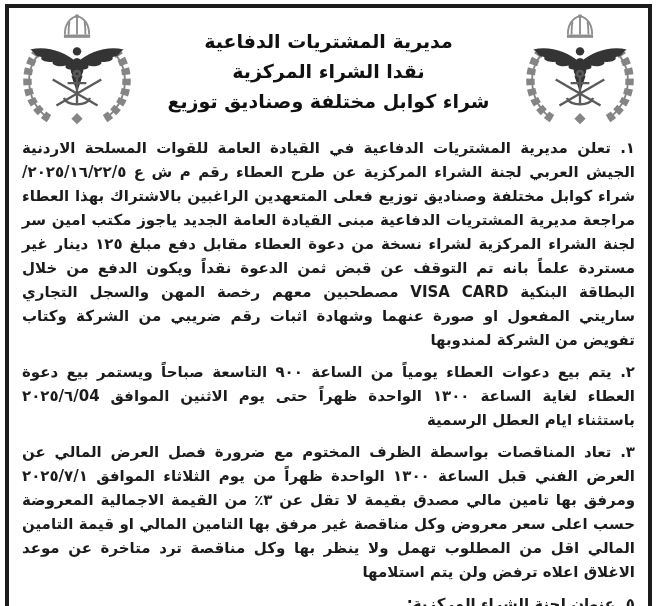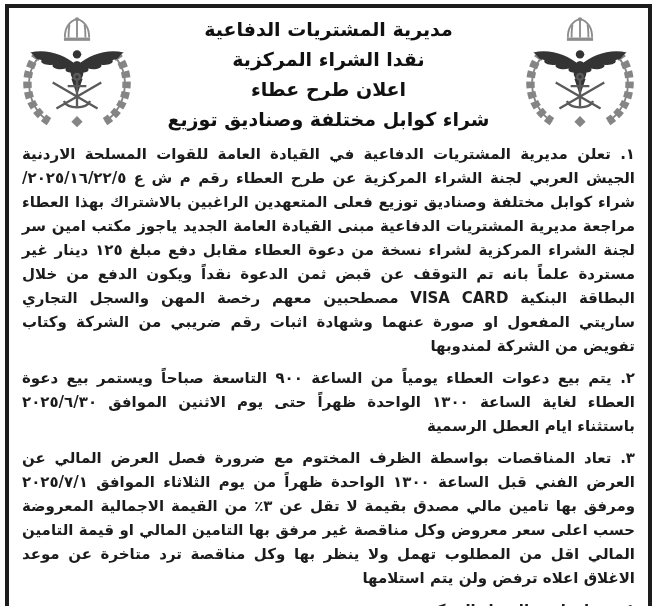--- a/index.html
+++ b/index.html
@@ -70,29 +70,28 @@
 
 <div class="frame">
 
   <div class="header">
     <svg class="emblem" viewBox="0 0 132 122">
       <use href="#jaf-emblem"></use>
     </svg>
     <div class="titles">
       <div>مديرية المشتريات الدفاعية</div>
       <div>نقدا الشراء المركزية</div>
-      <div>اعلان طرح عطاء</div>
       <div>شراء كوابل مختلفة وصناديق توزيع</div>
     </div>
     <svg class="emblem" viewBox="0 0 132 122">
       <use href="#jaf-emblem"></use>
     </svg>
   </div>
 
   <div class="doc-body">
     <p>١. تعلن مديرية المشتريات الدفاعية في القيادة العامة للقوات المسلحة الاردنية الجيش العربي لجنة الشراء المركزية عن طرح العطاء رقم م ش ع ٢٠٢٥/١٦/٢٢/٥/شراء كوابل مختلفة وصناديق توزيع فعلى المتعهدين الراغبين بالاشتراك بهذا العطاء مراجعة مديرية المشتريات الدفاعية مبنى القيادة العامة الجديد ياجوز مكتب امين سر لجنة الشراء المركزية لشراء نسخة من دعوة العطاء مقابل دفع مبلغ ١٢٥ دينار غير مستردة علماً بانه تم التوقف عن قبض ثمن الدعوة نقداً ويكون الدفع من خلال البطاقة البنكية VISA CARD مصطحبين معهم رخصة المهن والسجل التجاري ساريتي المفعول او صورة عنهما وشهادة اثبات رقم ضريبي من الشركة وكتاب تفويض من الشركة لمندوبها</p>
-    <p>٢. يتم بيع دعوات العطاء يومياً من الساعة ٩٠٠ التاسعة صباحاً ويستمر بيع دعوة العطاء لغاية الساعة ١٣٠٠ الواحدة ظهراً حتى يوم الاثنين الموافق ٢٠٢٥/٦/٣٠ باستثناء ايام العطل الرسمية</p>
+    <p>٢. يتم بيع دعوات العطاء يومياً من الساعة ٩٠٠ التاسعة صباحاً ويستمر بيع دعوة العطاء لغاية الساعة ١٣٠٠ الواحدة ظهراً حتى يوم الاثنين الموافق ٢٠٢٥/٦/04 باستثناء ايام العطل الرسمية</p>
     <p>٣. تعاد المناقصات بواسطة الظرف المختوم مع ضرورة فصل العرض المالي عن العرض الفني قبل الساعة ١٣٠٠ الواحدة ظهراً من يوم الثلاثاء الموافق ٢٠٢٥/٧/١ ومرفق بها تامين مالي مصدق بقيمة لا تقل عن ٣٪ من القيمة الاجمالية المعروضة حسب اعلى سعر معروض وكل مناقصة غير مرفق بها التامين المالي او قيمة التامين المالي اقل من المطلوب تهمل ولا ينظر بها وكل مناقصة ترد متاخرة عن موعد الاغلاق اعلاه ترفض ولن يتم استلامها</p>
     <p>٥. عنوان لجنة الشراء المركزية:</p>
 
   </div>
 
 </div>
 
 </body></html>

